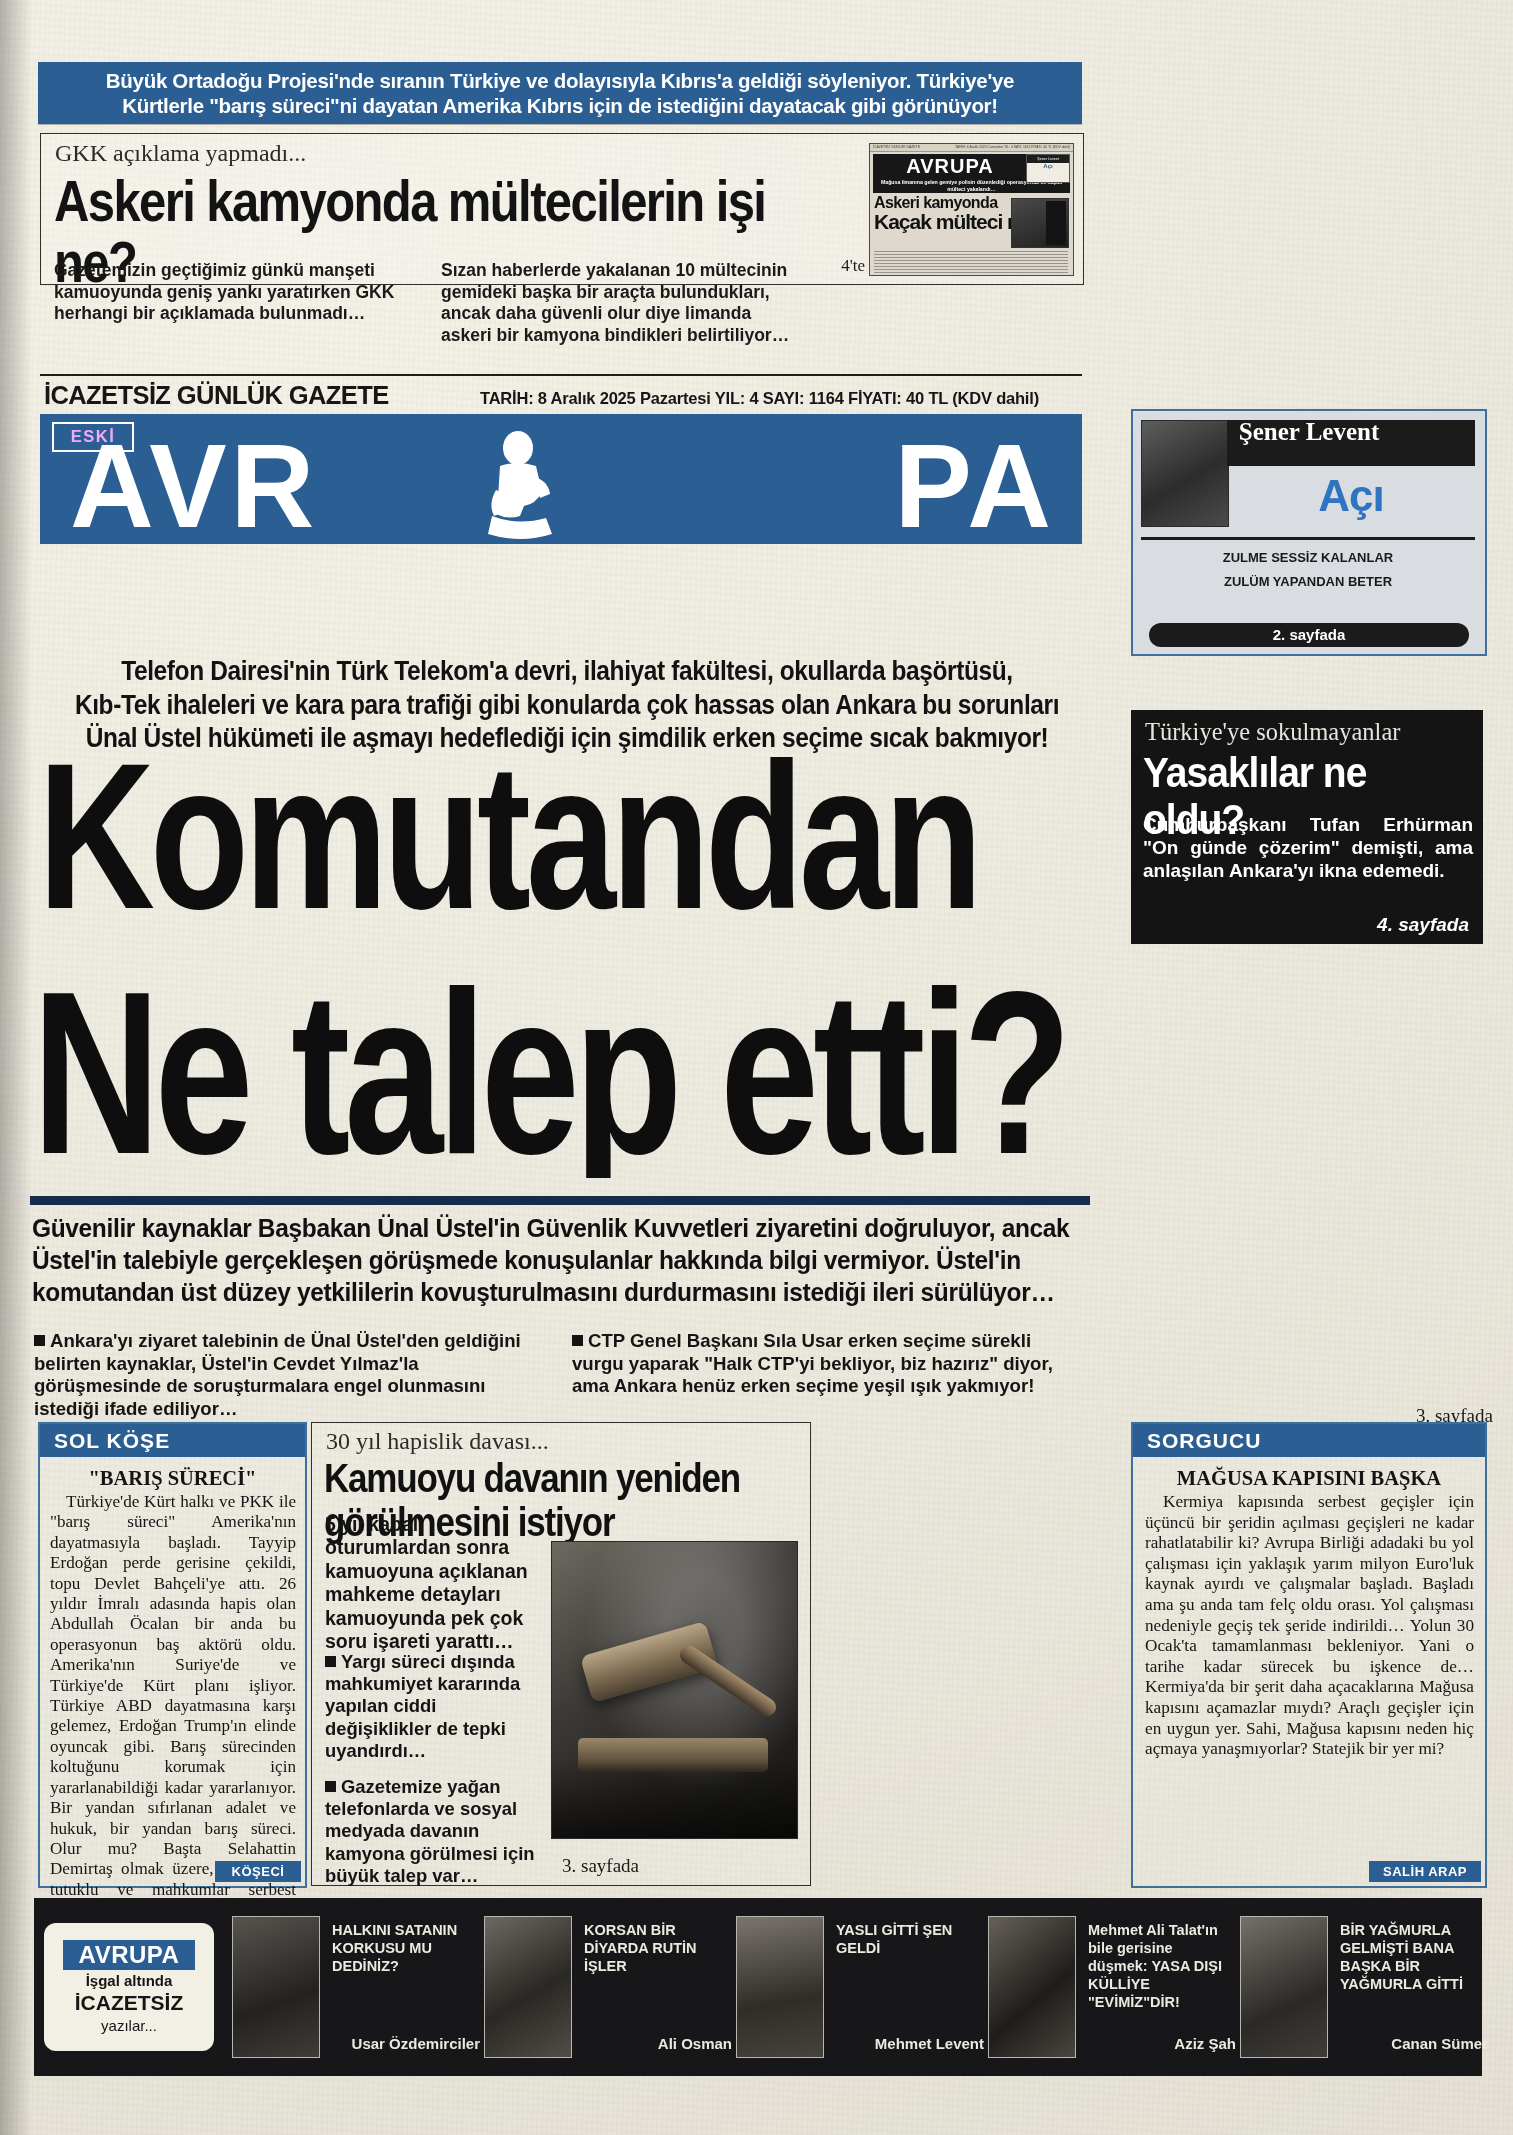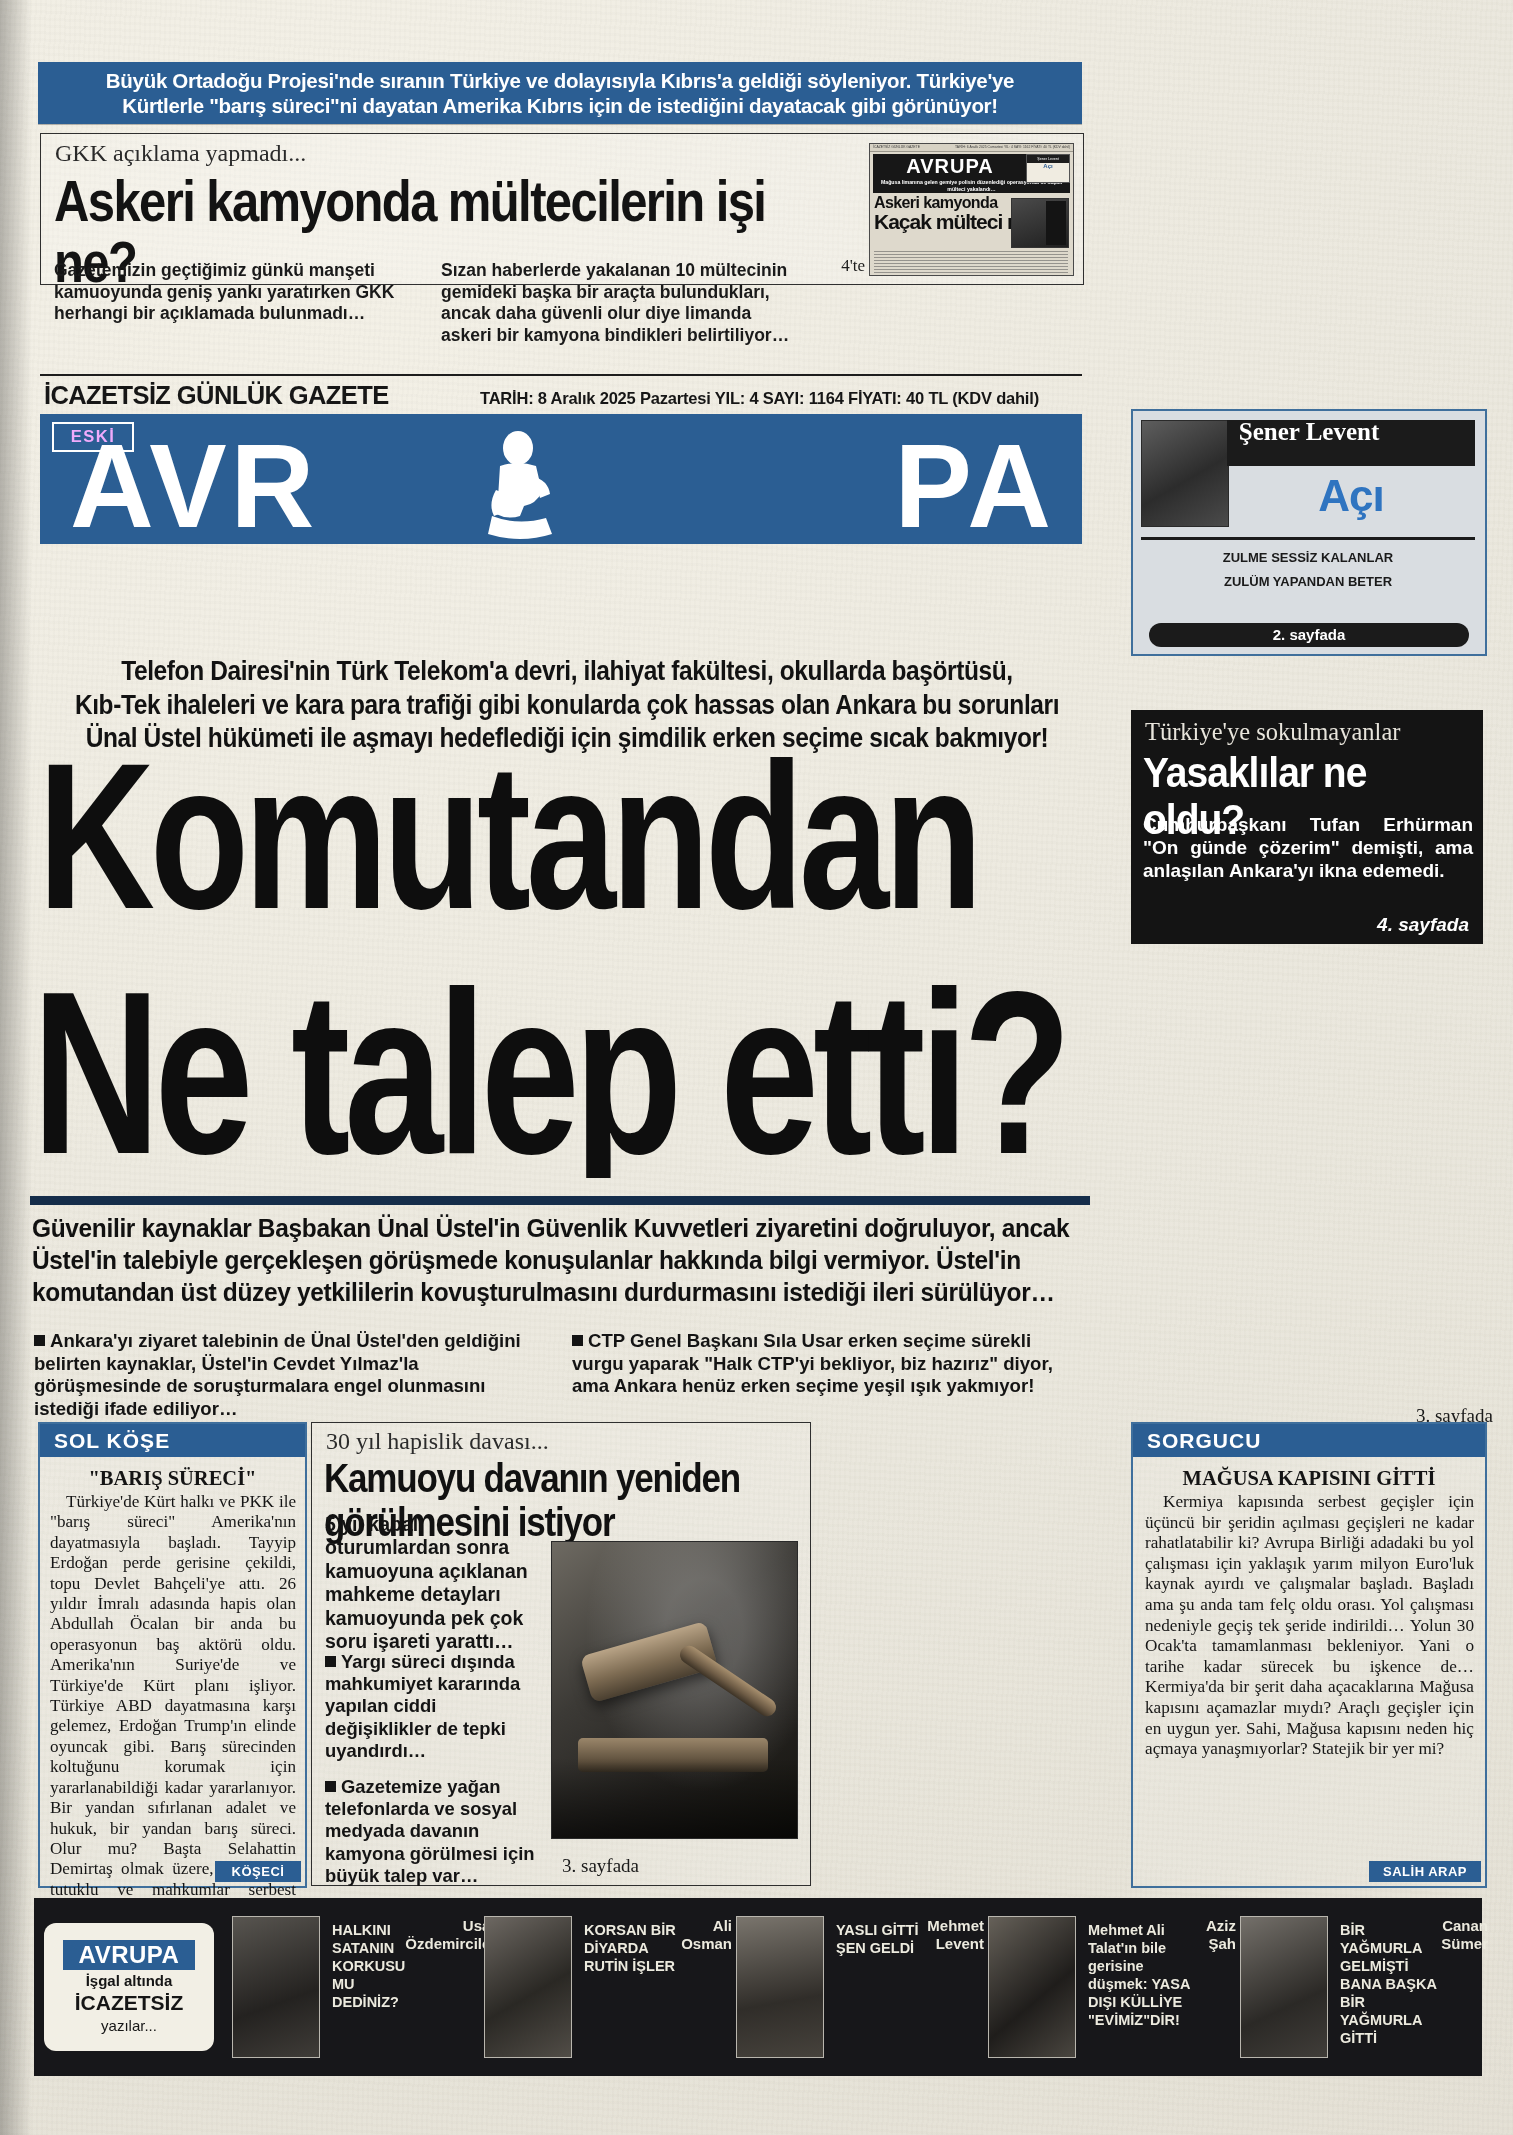--- a/index.html
+++ b/index.html
@@ -229,21 +229,21 @@
   .abrand .l1{font-size:15px;font-weight:bold;color:#161616;}
   .abrand .l2{font-size:21px;font-weight:bold;color:#161616;}
   .abrand .l3{font-size:15px;color:#161616;}
   .aphoto{width:86px;height:140px;border:1px solid #b9b6ae;margin:0 12px 0 4px;
     background:linear-gradient(160deg,#585550,#242220 60%,#3f3c38);}
   .aphoto.p2{background:linear-gradient(150deg,#6d6862,#2a2824 55%,#514d47);}
   .aphoto.p3{background:linear-gradient(170deg,#7a756d,#302d29 60%,#46423c);}
   .aphoto.p4{background:linear-gradient(140deg,#666159,#1f1d1b 58%,#4a4640);}
   .aphoto.p5{background:linear-gradient(155deg,#74706a,#2b2926 62%,#403d39);}
   .atext{width:148px;color:#eceade;font-size:14.5px;font-weight:bold;line-height:18px;
-    height:140px;display:flex;flex-direction:row;justify-content:space-between;}
+    height:140px;display:flex;flex-direction:column;justify-content:space-between;}
   .atext .ttl{padding-top:4px;}
   .atext .nm{text-align:right;padding-bottom:4px;font-size:15px;}
 
   
   #leftEdge{position:absolute;left:0;top:0;width:32px;height:2135px;
     background:linear-gradient(90deg, rgba(0,0,0,.26) 0%, rgba(0,0,0,0.0) 100%);pointer-events:none;}
 </style>
 </head>
 <body>
 
@@ -366,21 +366,21 @@
     <div id="gavelPhoto">
       <div class="head"></div>
       <div class="handle"></div>
       <div class="block"></div>
       <div class="shadow"></div>
     </div>
   </div>
 
   <div id="colRight">
     <div id="colRightHead">SORGUCU</div>
-    <div id="colRightTitle">MAĞUSA KAPISINI GİTTİ</div>
+    <div id="colRightTitle">MAĞUSA KAPISINI BAŞKA</div>
     <div id="colRightBody">Kermiya kapısında serbest geçişler için üçüncü bir şeridin açılması geçişleri ne kadar rahatlatabilir ki? Avrupa Birliği adadaki bu yol çalışması için yaklaşık yarım milyon Euro'luk kaynak ayırdı ve çalışmalar başladı. Başladı ama şu anda tam felç oldu orası. Yol çalışması nedeniyle geçiş tek şeride indirildi… Yolun 30 Ocak'ta tamamlanması bekleniyor. Yani o tarihe kadar sürecek bu işkence de… Kermiya'da bir şerit daha açacaklarına Mağusa kapısını açamazlar mıydı? Araçlı geçişler için en uygun yer. Sahi, Mağusa kapısını neden hiç açmaya yanaşmıyorlar? Statejik bir yer mi?</div>
     <div id="salih">SALİH ARAP</div>
   </div>
 
   <div id="authorStrip">
     <div class="acell">
       <div class="abrand">
         <div class="lg">AVRUPA</div>
         <div class="l1">İşgal altında</div>
         <div class="l2">İCAZETSİZ</div>

